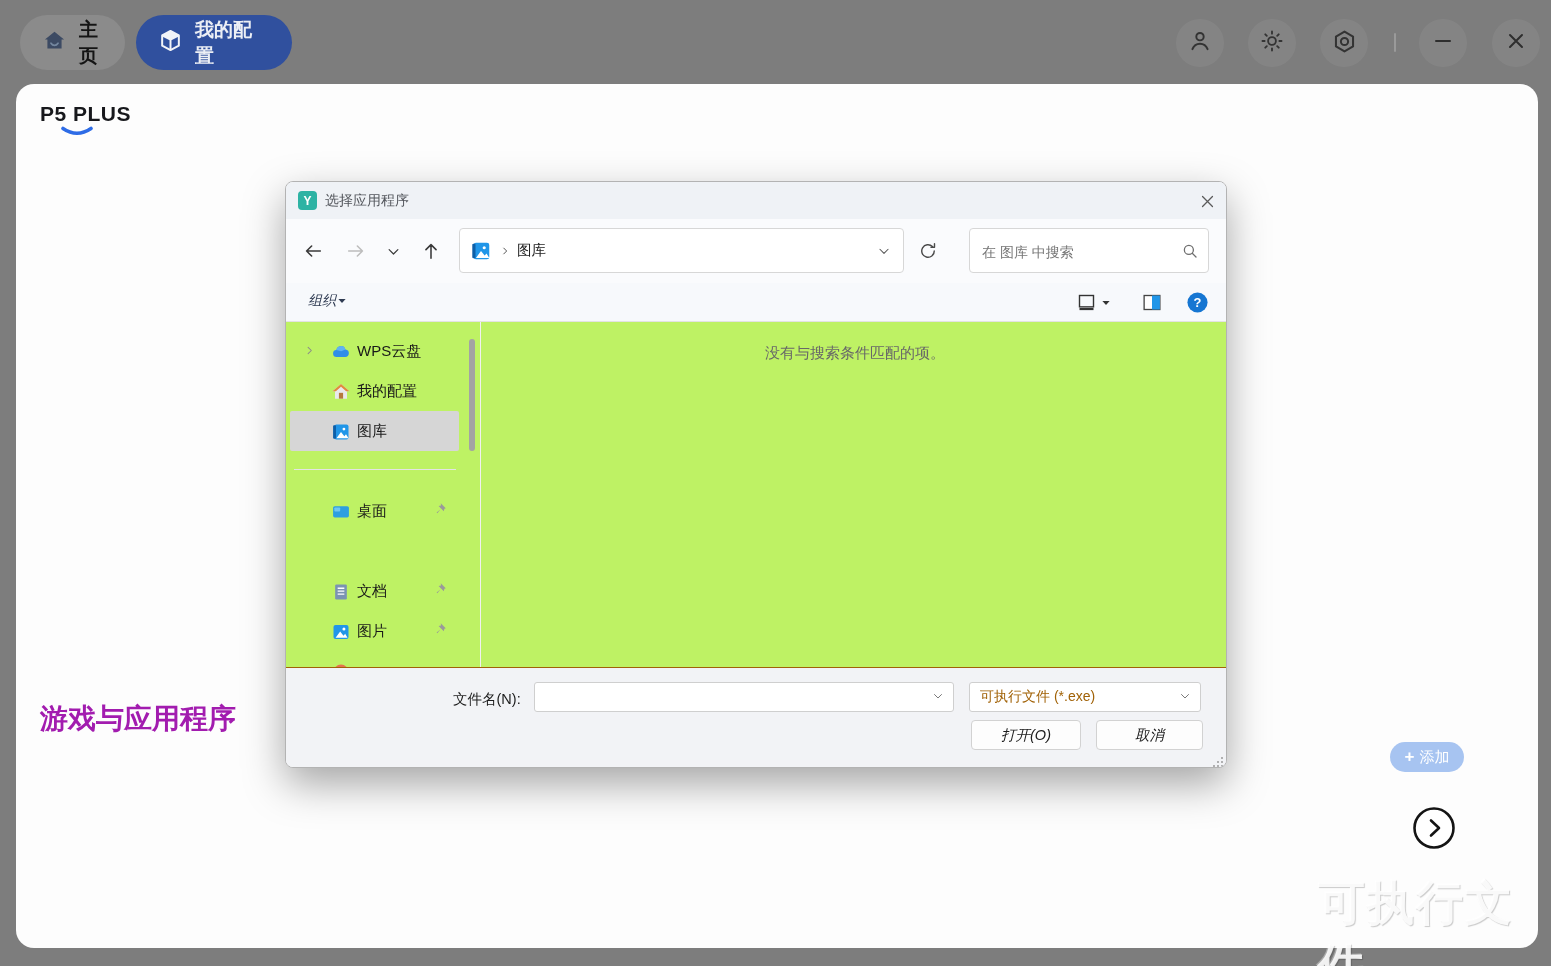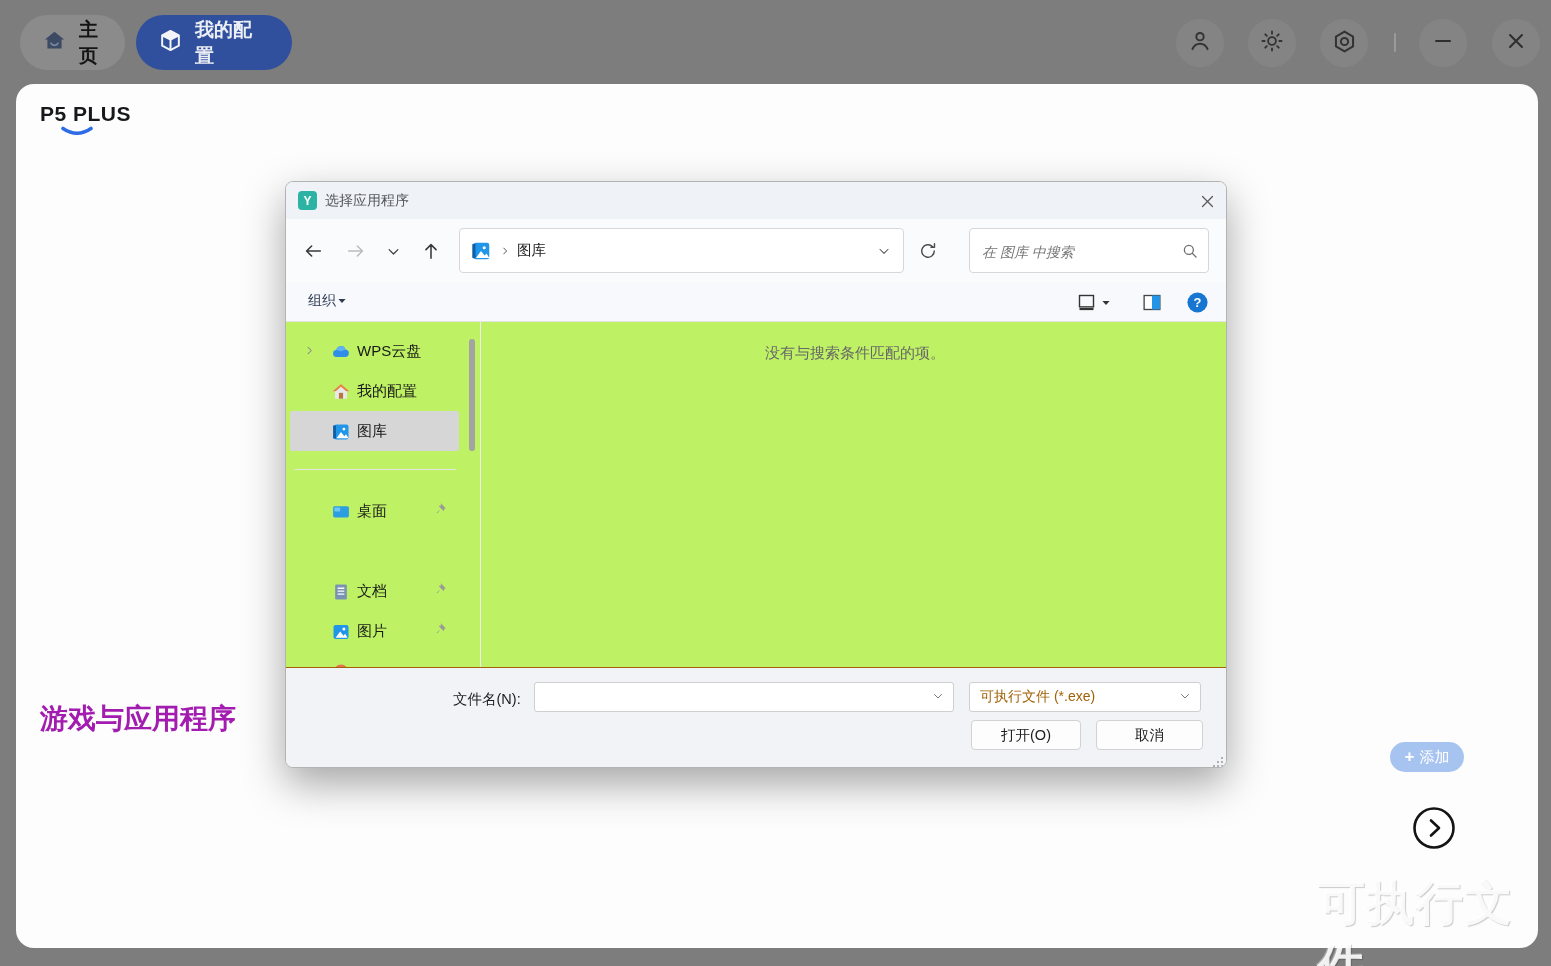--- a/index.html
+++ b/index.html
@@ -45,26 +45,26 @@
              justify-content:center;cursor:pointer;}
 
   .dlg-address{left:0;top:37px;width:100%;height:64px;background:#fafbfd;}
   .navbtn{top:16px;width:32px;height:32px;display:flex;align-items:center;justify-content:center;cursor:pointer;}
   .crumbbox{left:173px;top:9px;width:445px;height:45px;background:#fff;border:1px solid #d7d7d7;
             border-radius:4px;box-sizing:border-box;display:flex;align-items:center;cursor:text;}
   .crumb-loc{font-size:14.5px;color:#1f1f1f;}
   .searchbox{left:683px;top:9px;width:240px;height:45px;background:#fff;border:1px solid #d7d7d7;
              border-radius:4px;box-sizing:border-box;}
   .searchbox input{position:absolute;left:10px;top:1px;width:195px;height:41px;border:none;outline:none;
-             font-size:14px;color:#14532d;font-family:inherit;background:transparent;font-style:italic;}
+             font-size:14px;color:#14532d;font-family:inherit;background:transparent;}
   .searchbox input::placeholder{color:#767676;}
 
   .dlg-toolbar{left:0;top:101px;width:100%;height:39px;background:#f7f9fc;border-bottom:1px solid #e3e3e3;
                box-sizing:border-box;}
-  .organize{left:22px;top:9px;display:flex;align-items:center;gap:1px;font-size:14px;color:#2f3b52;cursor:pointer;}
+  .organize{left:22px;top:9px;display:flex;align-items:center;gap:1px;font-size:14px;color:#2f3b52;cursor:pointer;font-style:italic;}
 
   .dlg-body{left:0;top:140px;width:100%;height:345px;background:#bef264;overflow:hidden;}
   .side{left:0;top:0;width:195px;height:345px;border-right:1px solid #f0f0f0;box-sizing:border-box;}
   .srow{left:4px;width:169px;height:40px;display:flex;align-items:center;cursor:pointer;}
   .srow .txt{font-size:15px;color:#191919;margin-left:7px;flex:1;}
   .srow.sel{background:#d6d6d6;border-radius:2px;}
   .srow .ico{width:19px;height:19px;margin-left:41px;flex:none;}
   .expander{position:absolute;left:14px;}
   .pin{margin-right:12px;flex:none;}
   .side-sep{left:8px;top:147px;width:162px;height:1px;background:#e4e4e4;}
@@ -77,21 +77,21 @@
   .combo{background:#fff;border:1px solid #cfcfcf;border-radius:3px;box-sizing:border-box;
          display:flex;align-items:center;}
   .fname-combo{left:248px;top:14px;width:420px;height:30px;}
   .fname-combo input{flex:1;border:none;outline:none;height:26px;margin-left:8px;font-size:14px;
          font-family:inherit;background:transparent;}
   .ftype-combo{left:683px;top:14px;width:232px;height:30px;cursor:pointer;}
   .ftype-combo .val{flex:1;margin-left:10px;font-size:14px;color:#a16207;}
   .combo .chev{margin-right:9px;}
   .dlgbtn{top:52px;height:30px;background:#fdfdfd;border:1px solid #d2d2d2;border-radius:4px;
           font-size:14.5px;color:#1c1c1c;display:flex;align-items:center;justify-content:center;
-          box-sizing:border-box;cursor:pointer;}
+          box-sizing:border-box;cursor:pointer;font-style:italic;}
   .btn-open{left:685px;width:110px;}
   .btn-cancel{left:810px;width:107px;}
   .grip{left:926px;top:86px;cursor:nwse-resize;}
 </style>
 </head>
 <body>
 
 <div class="abs topbar">
   <div class="abs tab tab-home">
     <span>

